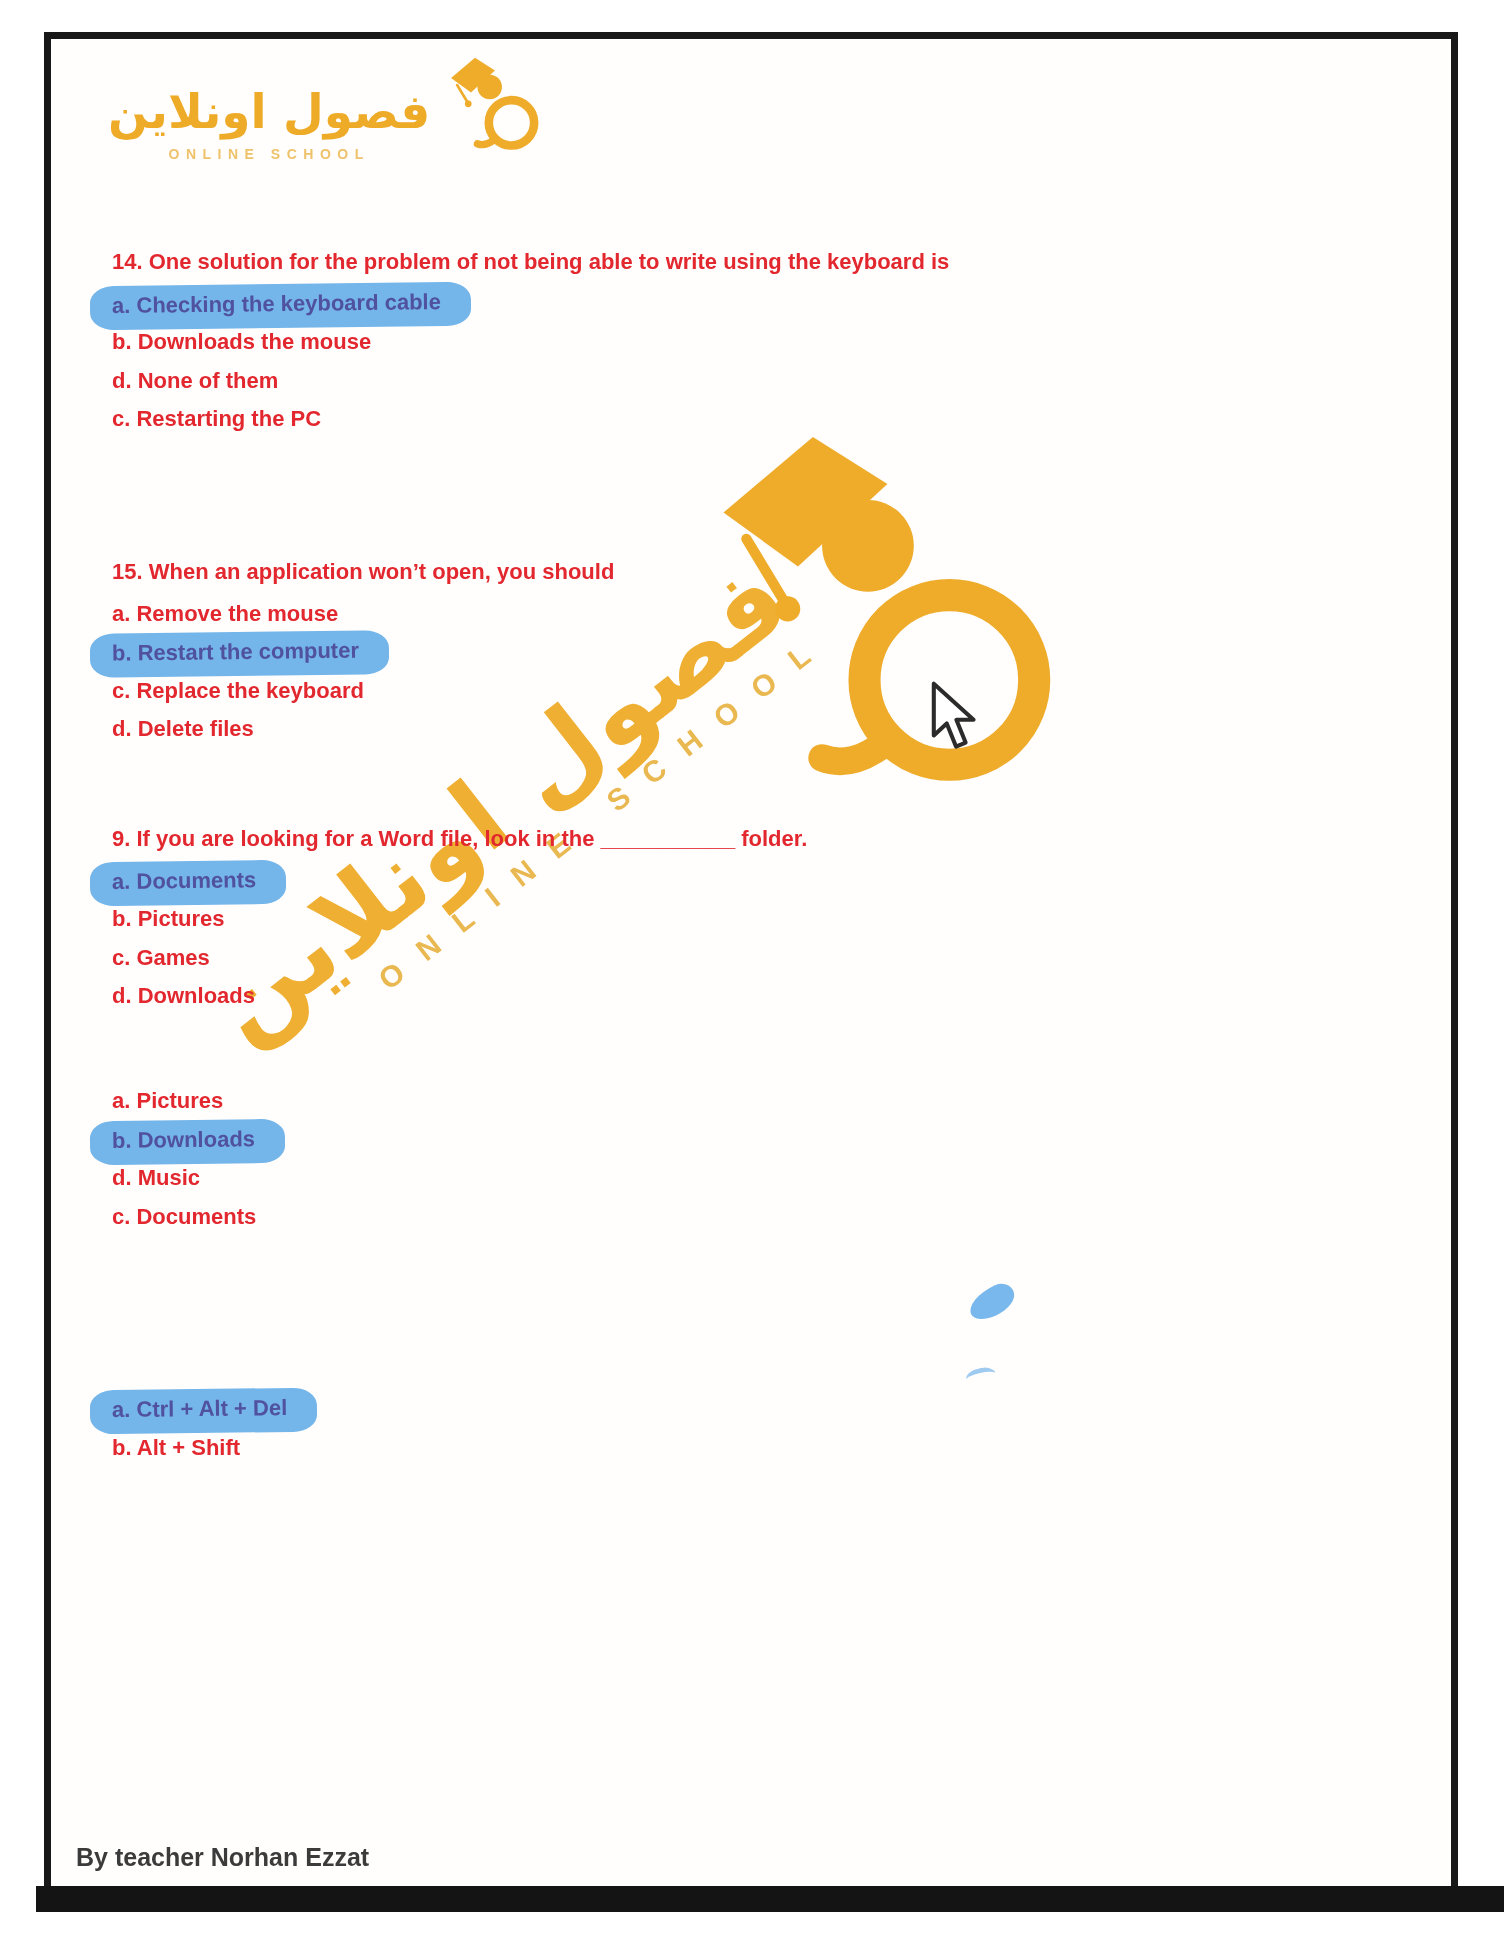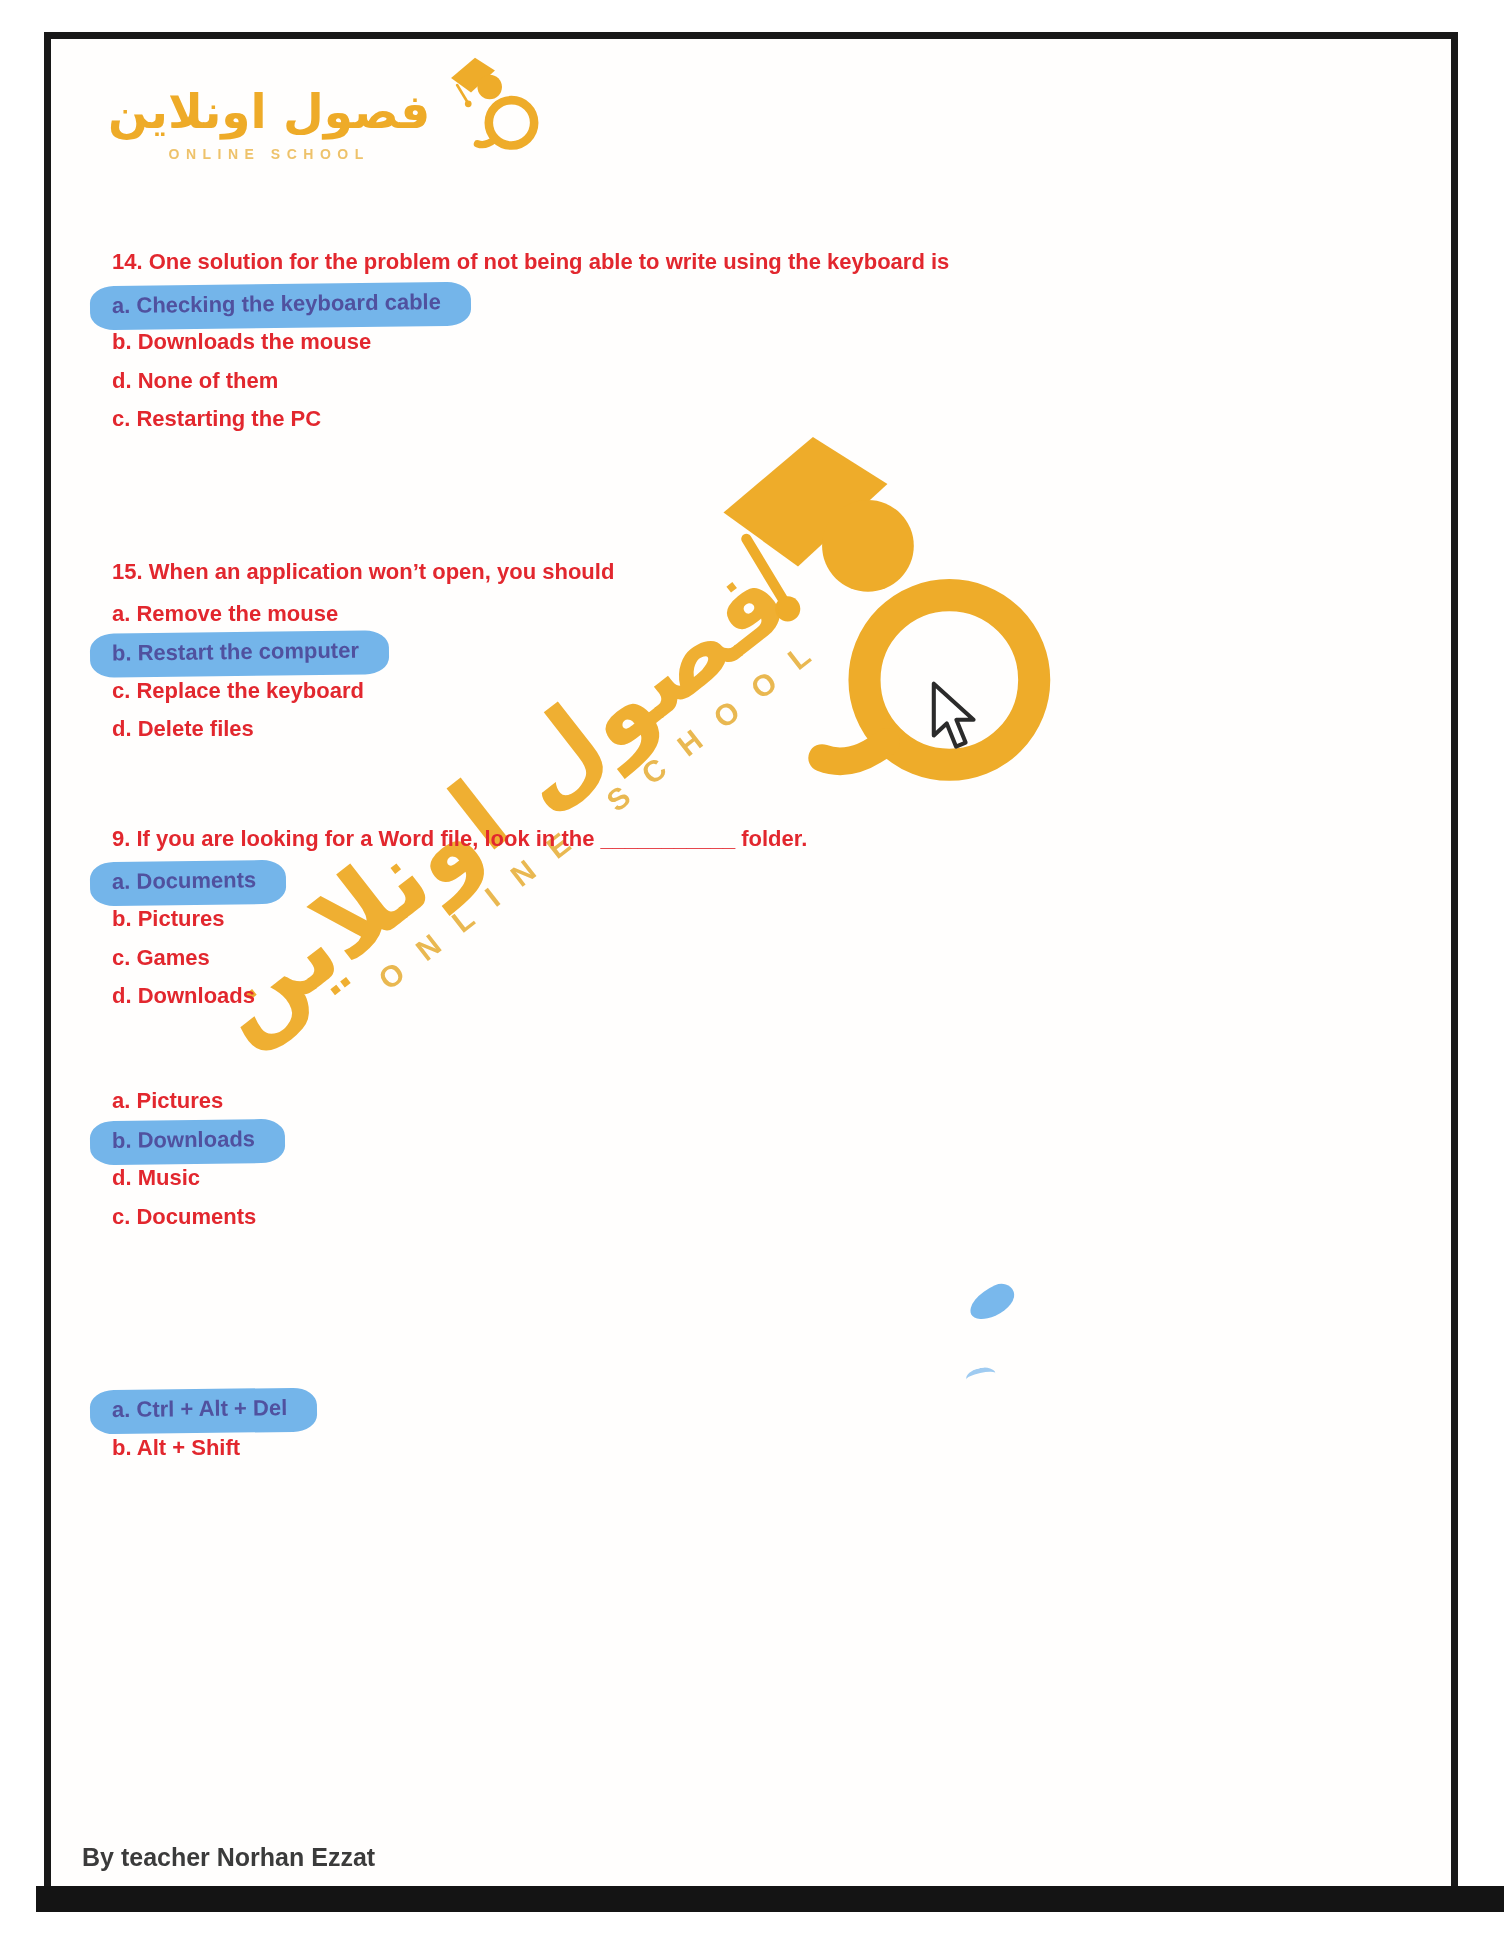--- a/index.html
+++ b/index.html
@@ -49,21 +49,21 @@
   .q-title{max-width:1100px;line-height:38.5px;margin-bottom:3px;}
   .option{line-height:38.6px;white-space:nowrap;}
   .opt-inner{display:inline-block;}
   .hl{
     background:#74b5ea;color:#50519f;border-radius:24px/17px;
     padding:1px 30px 4px 22px;margin:-1px 0 -4px -22px;
     transform:rotate(-0.7deg);
   }
   
   .footer{
-    position:absolute;left:82px;top:1843px;font-size:25px;font-weight:600;color:#3b3b3b;
+    position:absolute;left:76px;top:1843px;font-size:25px;font-weight:600;color:#3b3b3b;
   }
   
   .cursor{position:absolute;left:930px;top:680px;width:52px;height:74px;}
   
   .blue-comma{
     position:absolute;left:968px;top:1288px;width:48px;height:28px;background:#79b8ec;
     border-radius:70% 30% 55% 45%/60% 45% 55% 40%;transform:rotate(-24deg);
   }
   .blue-arc{
     position:absolute;left:966px;top:1368px;width:30px;height:12px;

